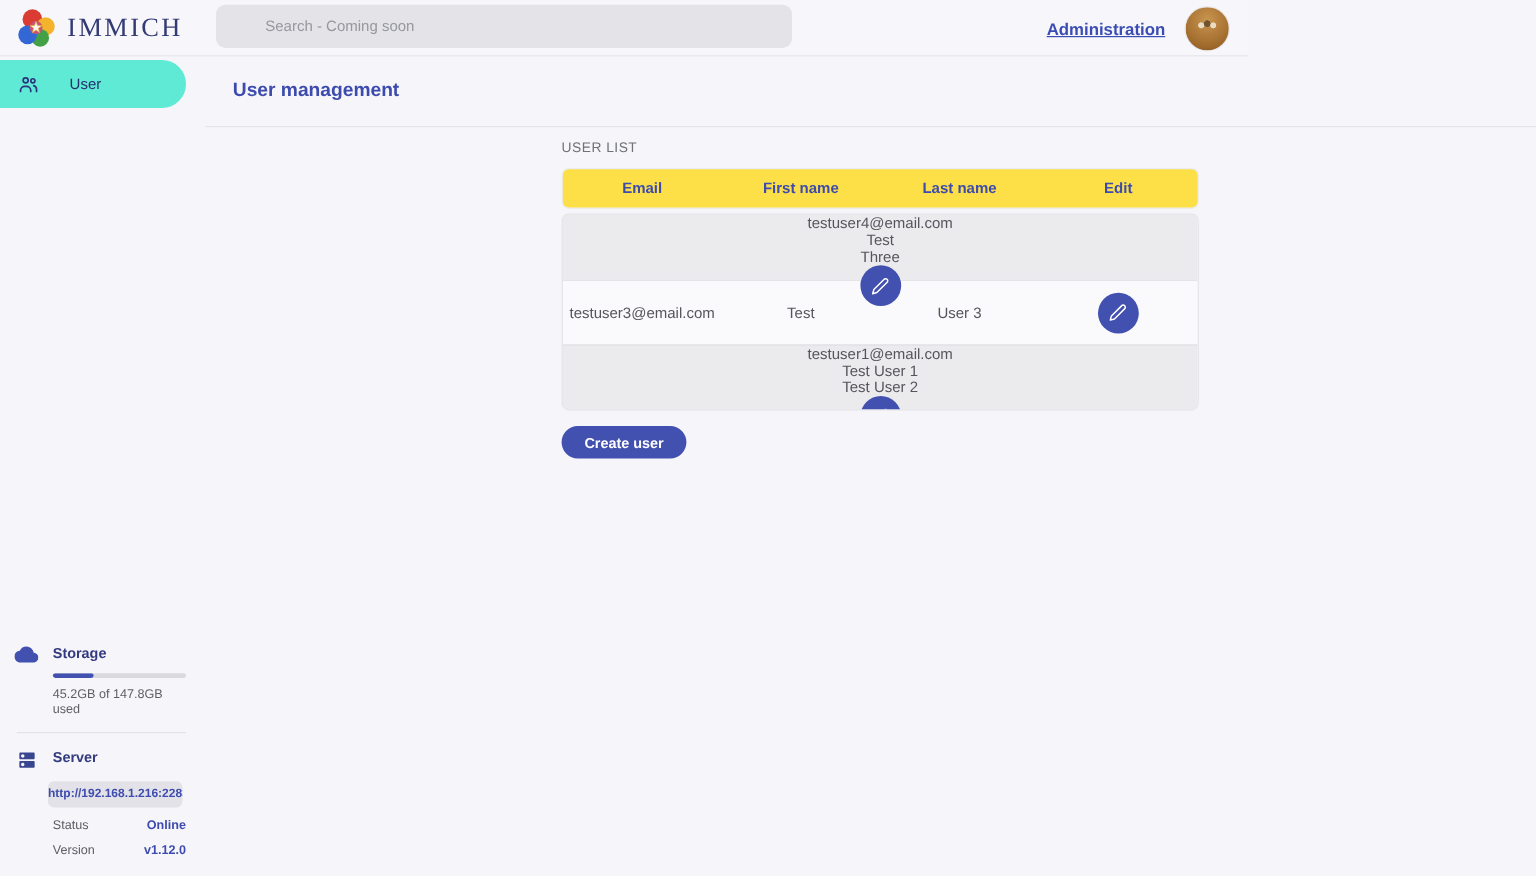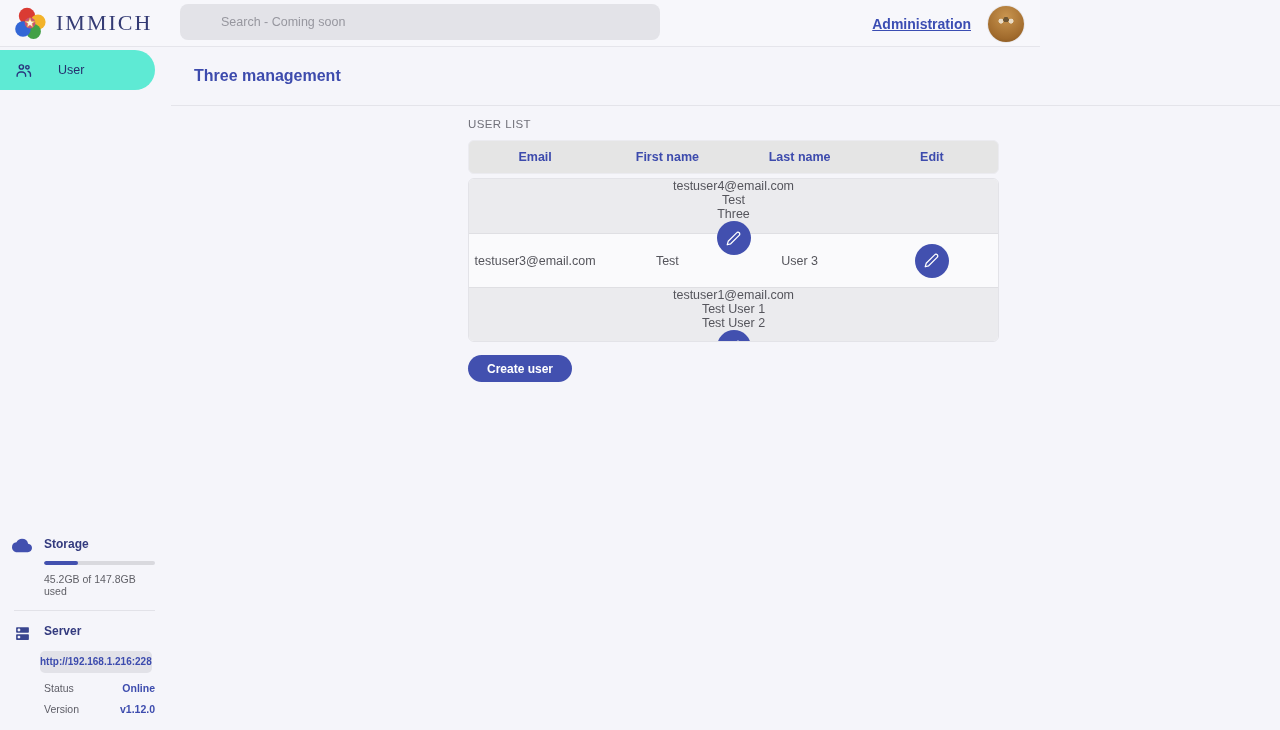--- a/index.html
+++ b/index.html
@@ -97,21 +97,21 @@
     display:flex; align-items:center; padding-left:23px;
   }
   .page-title { font-size:16px; font-weight:600; color:#3d4bad; }
 
   .content { width:547px; margin:0 auto;padding-left:16px; }
   .section-label {
     margin-top:12px; font-size:11.5px; color:#71717a; letter-spacing:.4px;
   }
   .table-header {
     margin-top:10px; height:34px;
-    background:#e5e5e5; border:1px solid #ebebf0; border-radius:6px;
+    background:#fde047; border:1px solid #ebebf0; border-radius:6px;
     display:flex; align-items:center;
   }
   .table-header .cell { font-weight:600; color:#3d4bad; font-size:12.5px; }
   .cell { width:25%; text-align:center; }
 
   .table-rows {
     margin-top:4px; border-radius:6px; overflow:hidden;
     border:1px solid #e3e3e8; background:#fafafc;
   }
   .t-row { height:54px; display:flex; align-items:center; font-size:12.5px; color:#55555c; }
@@ -208,21 +208,21 @@
       <div class="kv-row">
         <span class="kv-label">Version</span>
         <span class="kv-value">v1.12.0</span>
       </div>
     </div>
   </div>
 </div>
 
 <div class="main">
   <div class="title-bar">
-    <span class="page-title">Three management</span>
+    <span class="page-title">User management</span>
   </div>
 
   <div class="content">
     <div class="section-label">USER LIST</div>
 
     <div class="table-header">
       <span class="cell">Email</span>
       <span class="cell">First name</span>
       <span class="cell">Last name</span>
       <span class="cell">Edit</span>

